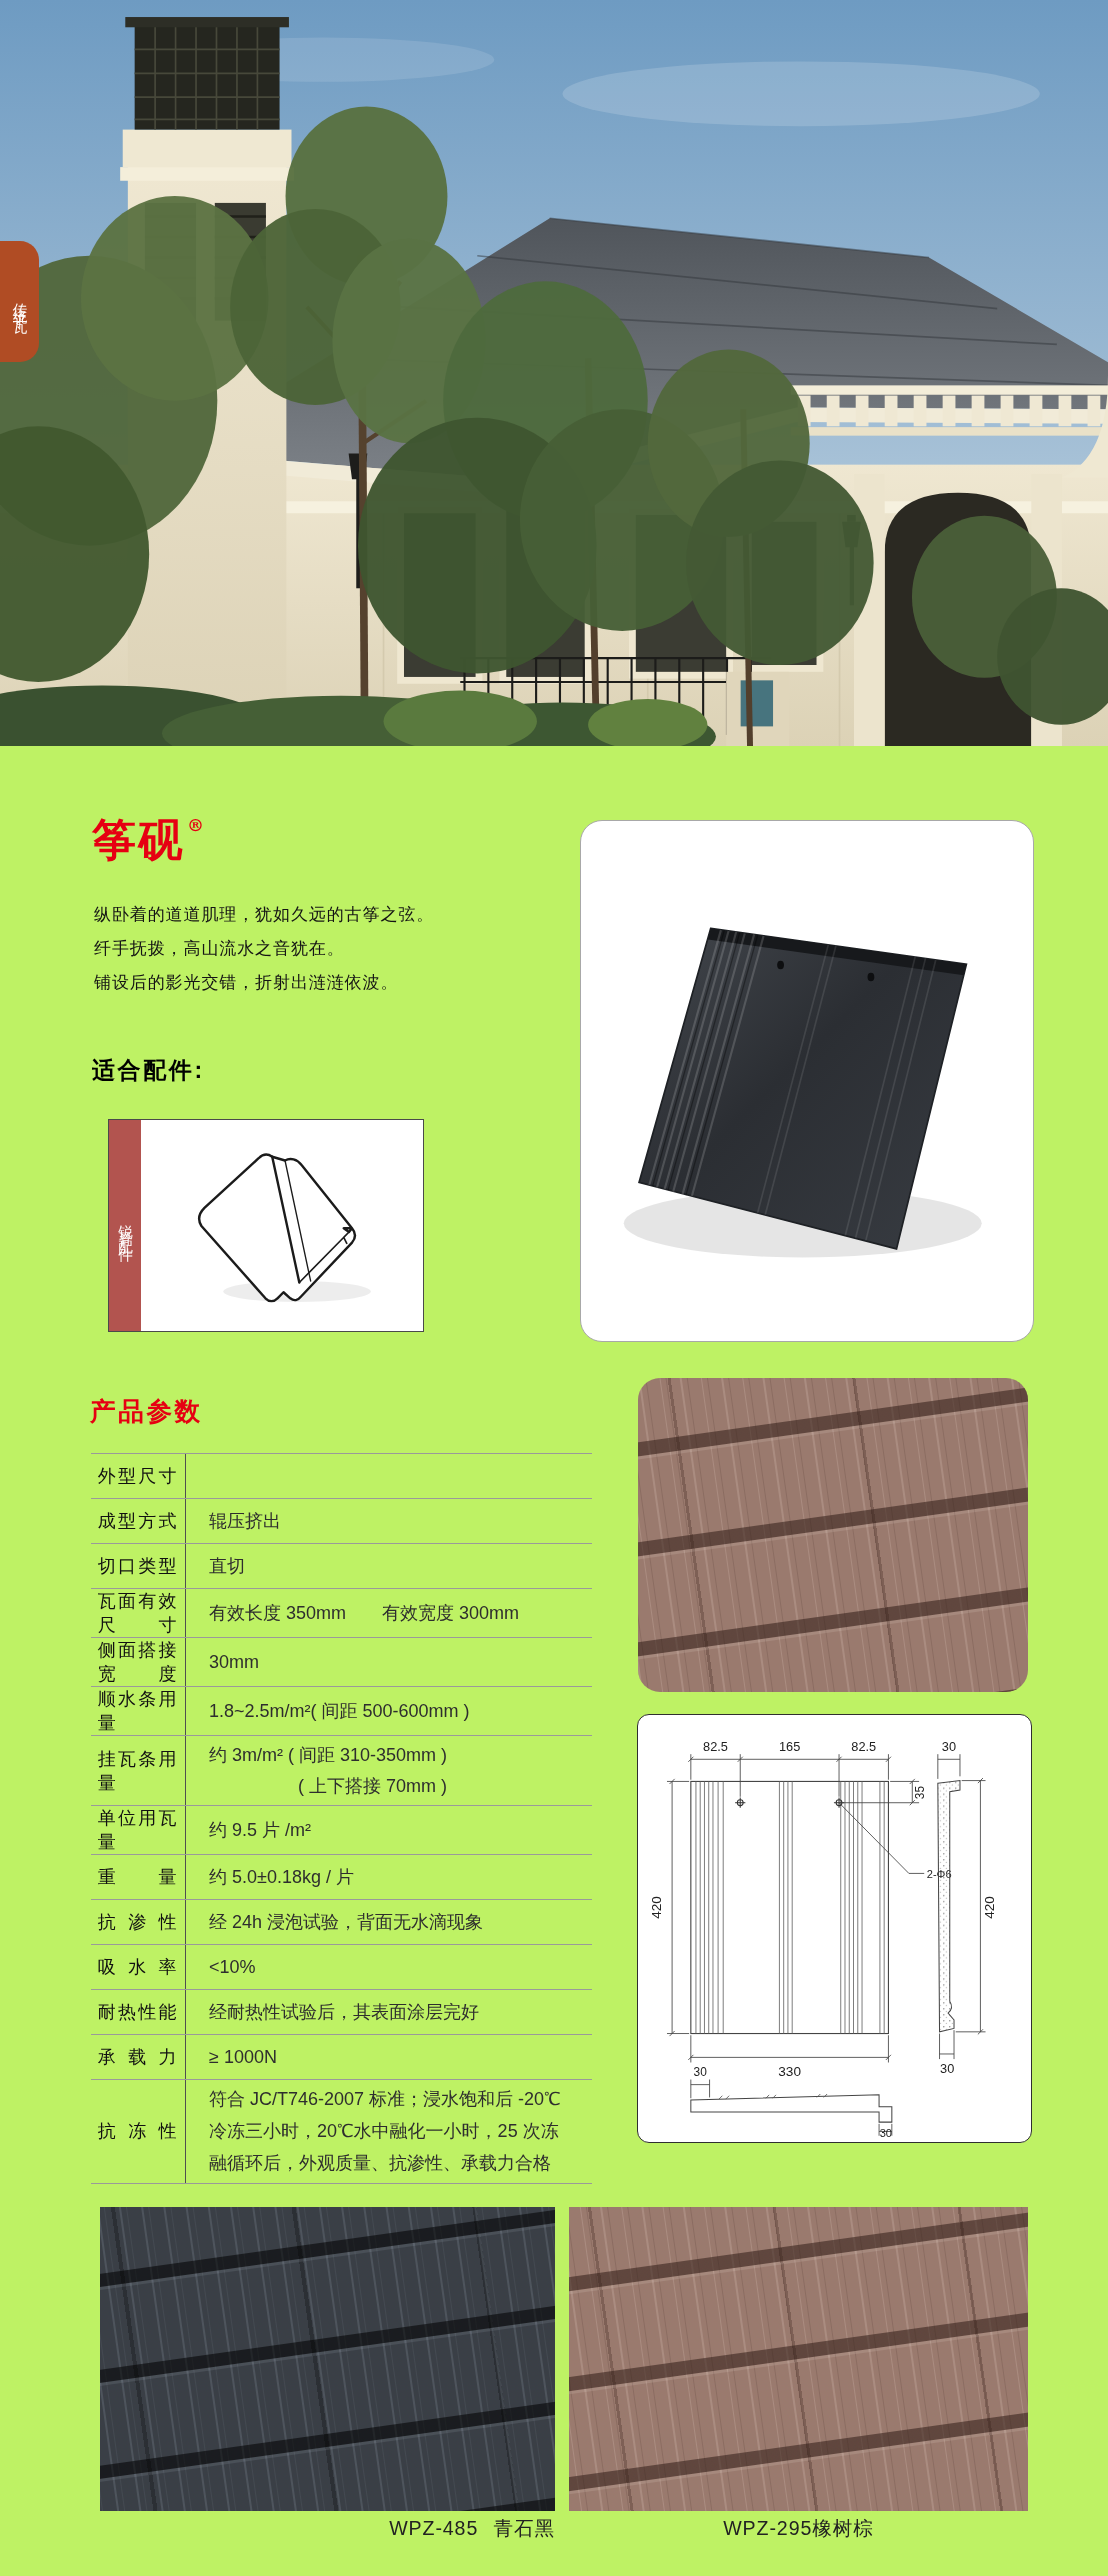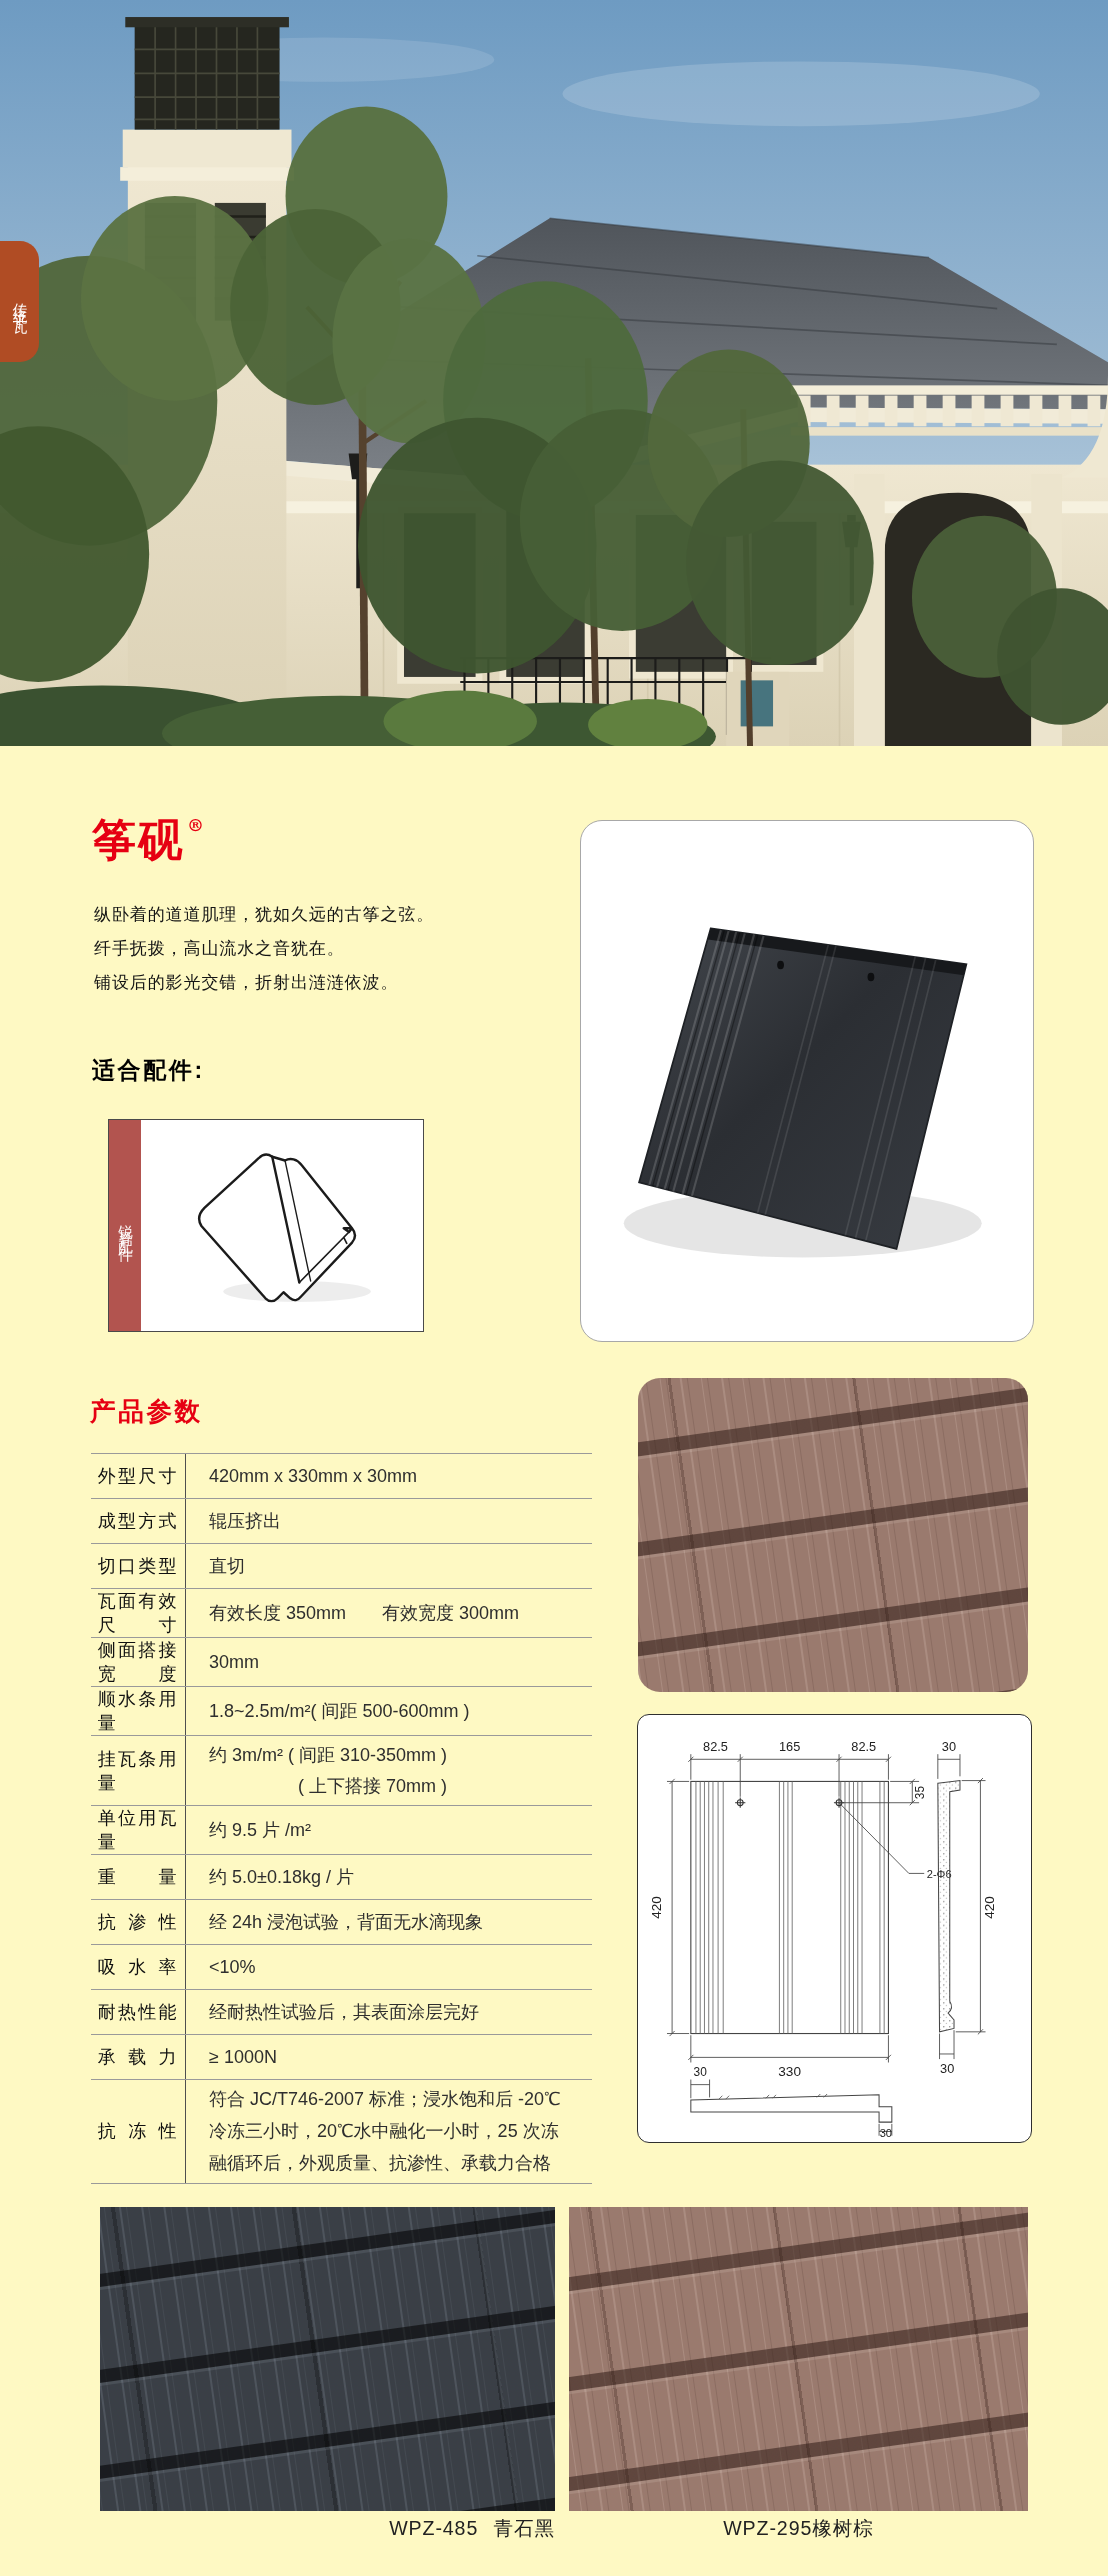--- a/index.html
+++ b/index.html
@@ -1,16 +1,16 @@
 <!DOCTYPE html>
 <html style="font-size:13.6px"><head>
 <meta charset="utf-8">
 <style>
   html,body{margin:0;padding:0;background:#ffffff;}
-  .page{position:relative;width:1108px;height:2576px;background:#fef9c3;overflow:hidden;
+  .page{position:relative;width:1108px;height:2576px;background:#bef264;overflow:hidden;
         font-family:"Liberation Sans",sans-serif;color:#222;}
 
   
   .hero{position:absolute;left:0;top:0;width:1108px;height:746px;overflow:hidden;}
   .hero svg{display:block;}
 
   
   .side-tab{position:absolute;left:0;top:241px;width:39px;height:121px;
             border-radius:0 19px 19px 0;display:flex;align-items:center;justify-content:center;}
   .side-tab span{writing-mode:vertical-rl;color:#fff;font-size:14.5px;letter-spacing:6px;
@@ -309,23 +309,20 @@
           <path d="M174,38 L208,198" fill="none" stroke-width="1.8"></path>
         </g>
       </svg>
     </div>
   </div>
 
   <div class="param-heading" style="color:#e60012;">产品参数</div>
   <div class="param-table">
       <div class="prow">
         <div class="plabel">外型尺寸</div>
-        <div class="pvalue">
-          <div>420mm x 330mm x 30mm</div>
-        </div>
       </div>
       <div class="prow">
         <div class="plabel">成型方式</div>
         <div class="pvalue">
           <div>辊压挤出</div>
         </div>
       </div>
       <div class="prow">
         <div class="plabel">切口类型</div>
         <div class="pvalue">

